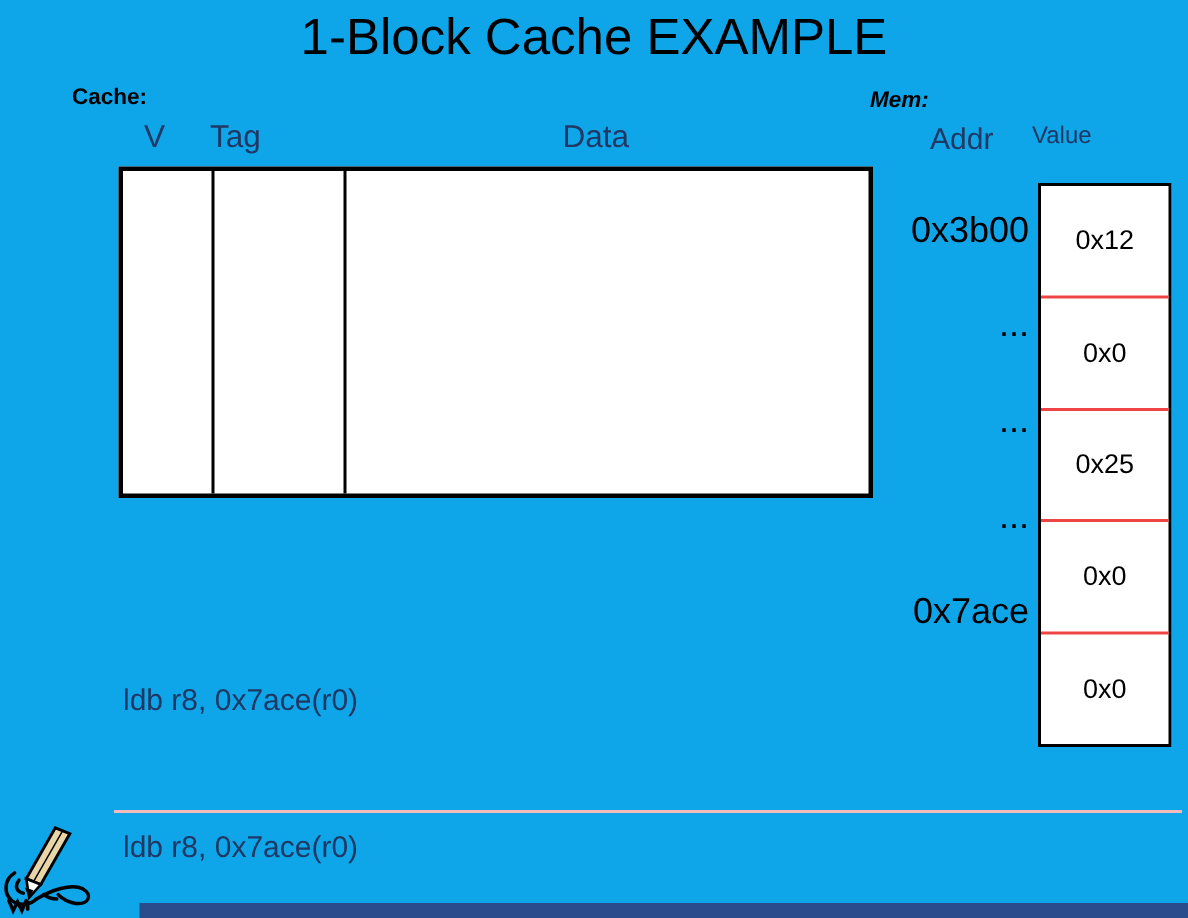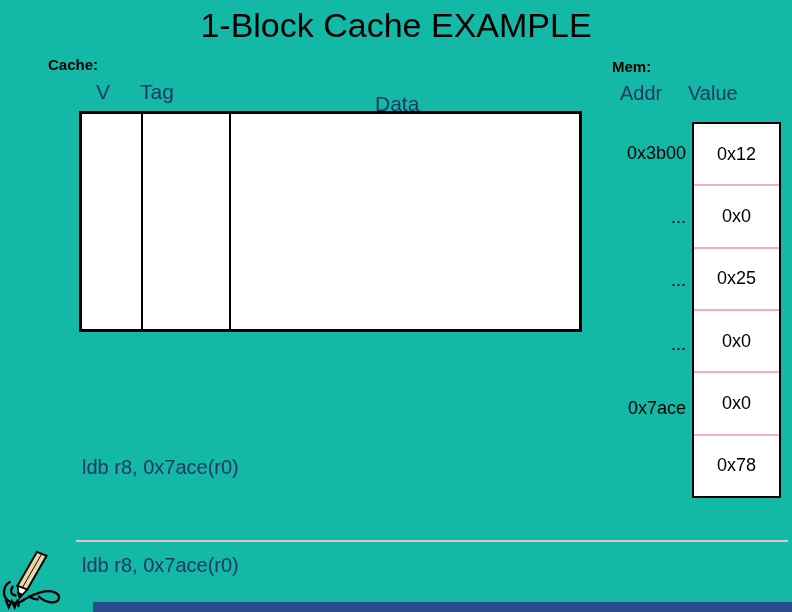--- a/index.html
+++ b/index.html
@@ -1,50 +1,50 @@
 <!DOCTYPE html>
 <html><head>
 <meta charset="utf-8">
 <style>
   html,body{margin:0;padding:0;}
   body{width:792px;height:612px;background:#ffffff;overflow:hidden;
        font-family:"Liberation Sans", sans-serif;}
-  .slide{position:relative;width:792px;height:612px;background:#14b8a6;}
+  .slide{position:relative;width:792px;height:612px;background:#0ea5e9;}
 
   .title{position:absolute;top:6px;left:0;width:792px;text-align:center;
          font-size:34px;color:#000;letter-spacing:0px;}
 
   .section-label{position:absolute;font-size:15px;font-weight:bold;color:#000;text-align:center;}
   .cache-label{left:48px;top:56px;}
-  .mem-label{left:612px;top:58px;}
+  .mem-label{left:580px;top:58px;font-style:italic;}
 
   .col-header{position:absolute;font-size:21px;color:#1f3864;}
   .hdr-v{left:96px;top:80px;}
   .hdr-tag{left:140px;top:80px;}
-  .hdr-data{left:375px;top:80px;margin-top:12px;}
+  .hdr-data{left:375px;top:80px;}
   .hdr-addr{left:620px;top:82px;font-size:20px;}
-  .hdr-value{left:688px;top:82px;font-size:20px;text-align:right;}
+  .hdr-value{left:688px;top:82px;font-size:16px;text-align:right;}
 
   .cache-box{position:absolute;left:79px;top:111px;width:503px;height:221px;
              border:3px solid #000;box-sizing:border-box;background:#fff;}
   .cache-divider{position:absolute;top:0;bottom:0;width:2px;background:#000;}
   .div-1{left:59px;}
   .div-2{left:147px;}
 
   .mem-table{position:absolute;left:692px;top:122px;width:89px;height:376px;
              border:2px solid #000;box-sizing:border-box;background:#fff;
              display:flex;flex-direction:column;}
   .mem-cell{flex:1;display:flex;align-items:center;justify-content:center;
-            font-size:18px;color:#000;border-top:2px solid #f9a8d4;}
+            font-size:18px;color:#000;border-top:2px solid #ef4444;}
   .mem-cell:first-child{border-top:none;}
 
   .addr-col{position:absolute;left:560px;top:122px;width:126px;height:318px;
             display:flex;flex-direction:column;}
   .addr-cell{flex:1;display:flex;align-items:center;justify-content:flex-end;
-             font-size:18px;color:#000;}
+             font-size:24px;color:#000;}
 
   .code-block{position:absolute;left:82px;top:386px;font-size:20px;
               color:#1f3864;line-height:32.5px;white-space:pre;}
 
   .divider-line{position:absolute;left:76px;top:540px;width:712px;height:2px;
                 background:#f0bcbc;}
   .footer-bar{position:absolute;left:93px;top:602px;width:699px;height:10px;
               background:#2b4c8c;}
   .page-number{position:absolute;left:752px;top:624px;width:28px;
                text-align:right;font-size:12px;color:#111;}
@@ -79,21 +79,20 @@
     <div class="addr-cell">...</div>
     <div class="addr-cell">0x7ace</div>
   </div>
 
   <div class="mem-table">
     <div class="mem-cell">0x12</div>
     <div class="mem-cell">0x0</div>
     <div class="mem-cell">0x25</div>
     <div class="mem-cell">0x0</div>
     <div class="mem-cell">0x0</div>
-    <div class="mem-cell">0x78</div>
   </div>
 
   <div class="code-block">
     <div>ldb r8, 0x7ace(r0)</div>
     <div>ldb r8, 0x7ace(r0)</div>
     
     
     
   </div>
 

